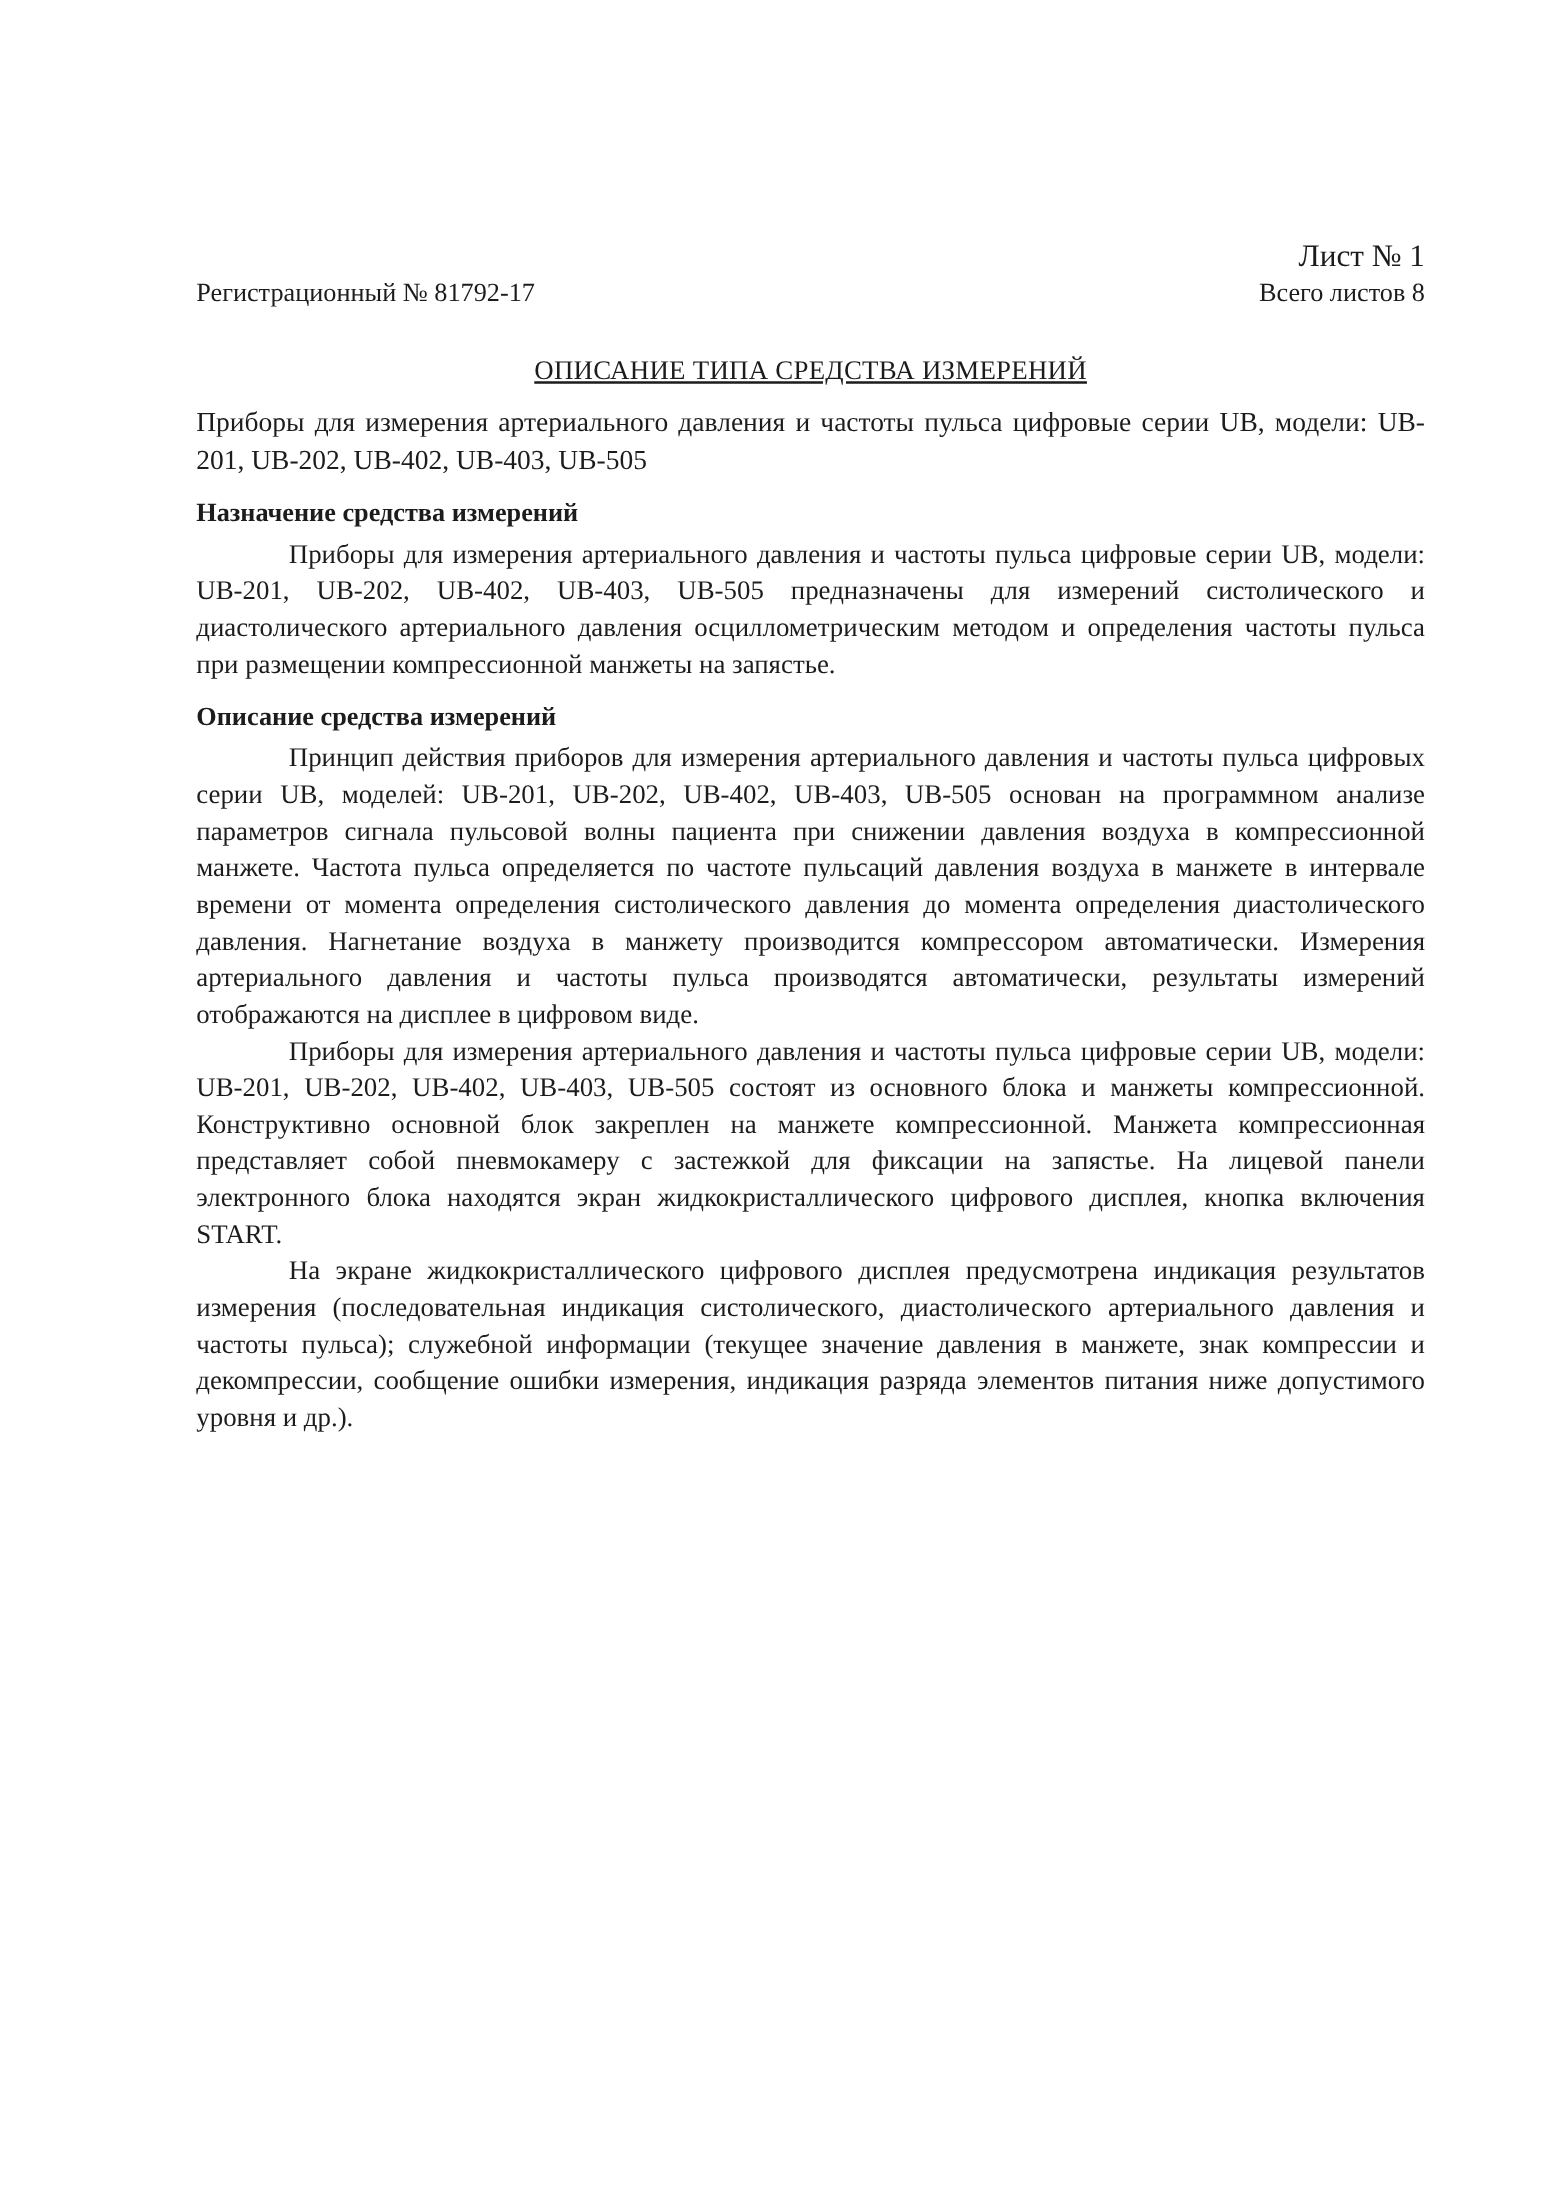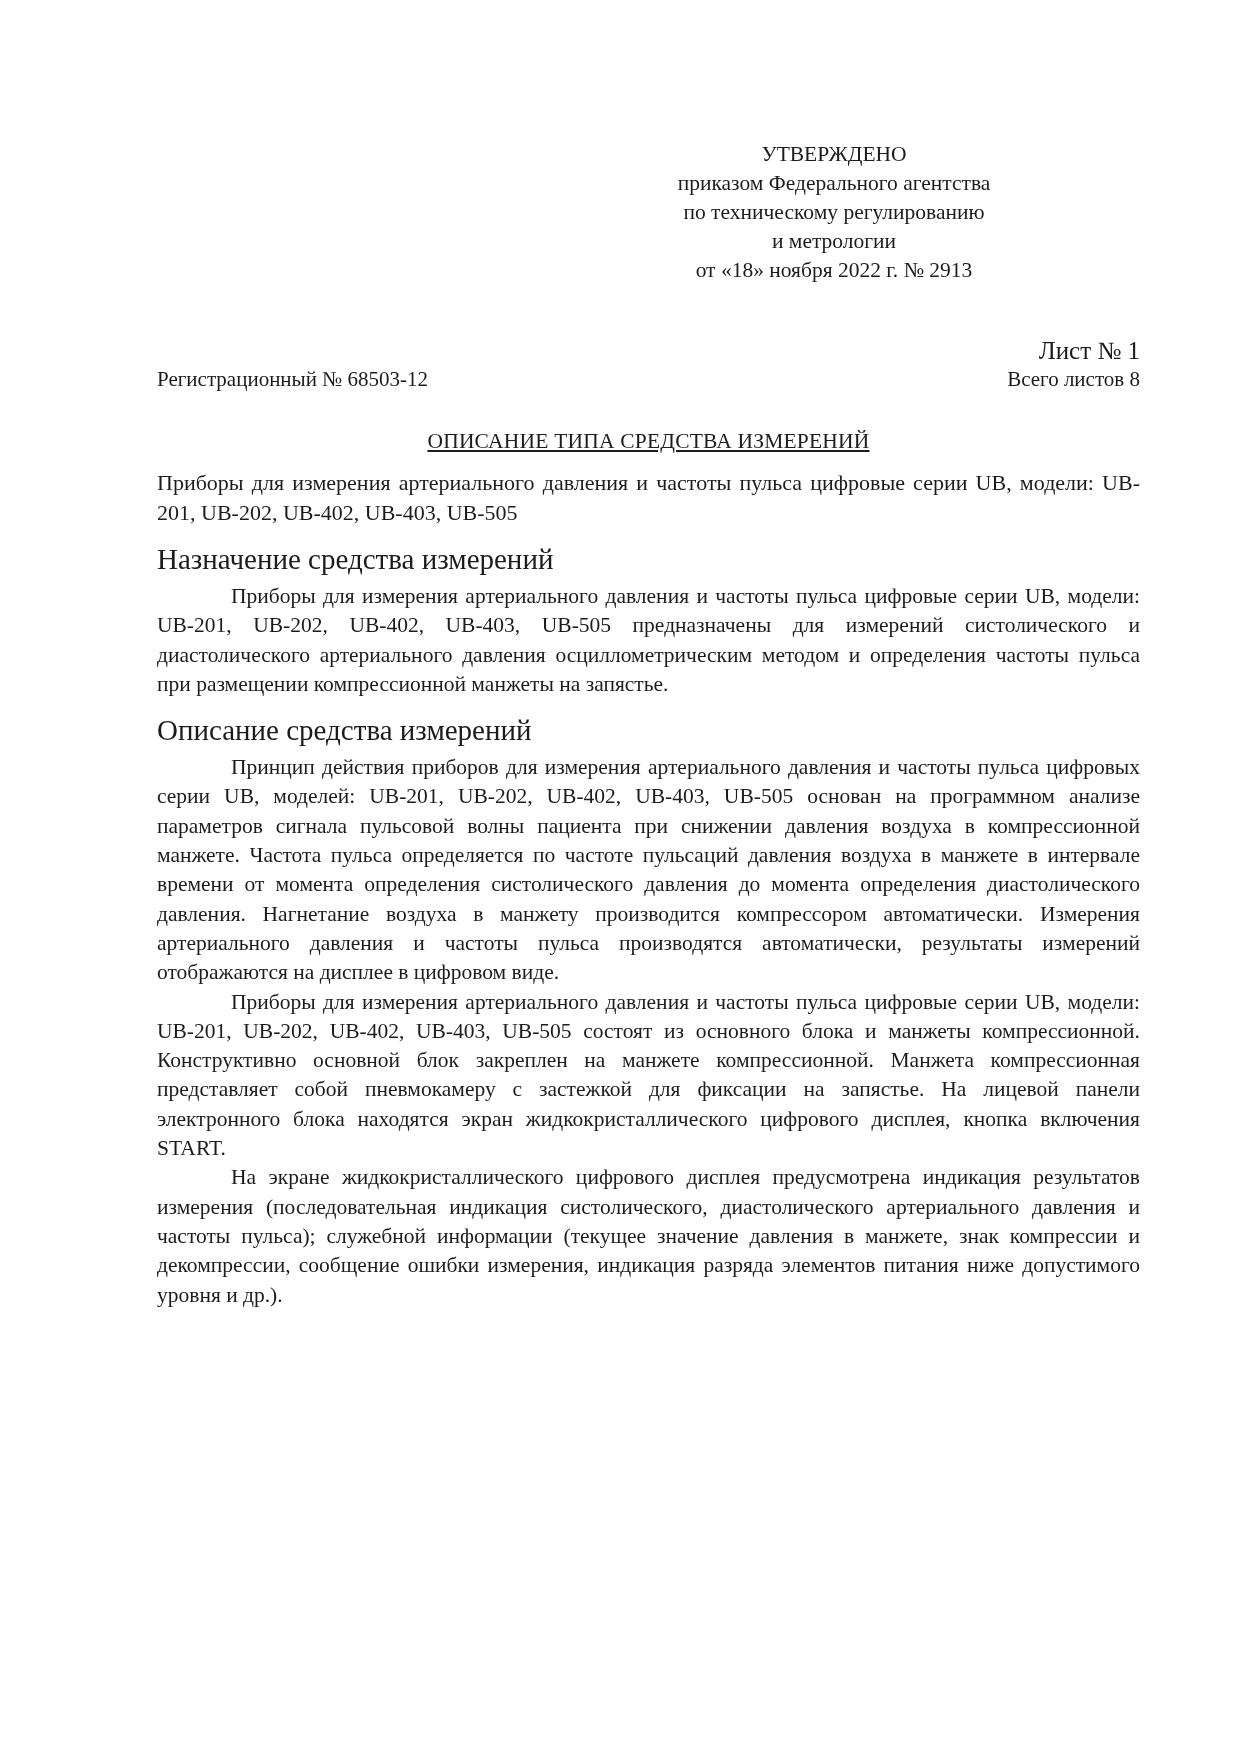--- a/index.html
+++ b/index.html
@@ -51,51 +51,44 @@
     text-decoration: underline;
   }
   .subject {
     margin: 14px 0 0;
     font-size: 22px;
     line-height: 30px;
     text-align: justify;
   }
   .section-heading {
     margin: 15px 0 0;
-    font-size: 29px;
-    font-weight: 400;
+    font-size: 21px;
+    font-weight: 700;
   }
   p.body {
     margin: 6px 0 0;
     font-size: 21.5px;
     line-height: 29.3px;
     text-align: justify;
     text-indent: 74px;
   }
   p.body + p.body {
     margin-top: 0;
   }
 </style>
 </head>
 <body>
 
 <div class="page">
 
-  <div class="approval">
-    <div>УТВЕРЖДЕНО</div>
-    <div>приказом Федерального агентства</div>
-    <div>по техническому регулированию</div>
-    <div>и метрологии</div>
-    <div>от «18» ноября 2022 г. № 2913</div>
-  </div>
 
   <div class="sheet-number">Лист № 1</div>
 
   <div class="reg-row">
-    <span>Регистрационный № 68503-12</span>
+    <span>Регистрационный № 81792-17</span>
     <span>Всего листов 8</span>
   </div>
 
   <h1 class="doc-title">ОПИСАНИЕ ТИПА СРЕДСТВА ИЗМЕРЕНИЙ</h1>
 
   <p class="subject">Приборы для измерения артериального давления и частоты пульса цифровые серии UB, модели: UB-201, UB-202, UB-402, UB-403, UB-505</p>
 
   <h2 class="section-heading">Назначение средства измерений</h2>
   <p class="body">Приборы для измерения артериального давления и частоты пульса цифровые серии UB, модели: UB-201, UB-202, UB-402, UB-403, UB-505 предназначены для измерений систолического и диастолического артериального давления осциллометрическим методом и определения частоты пульса при размещении компрессионной манжеты на запястье.</p>
 

